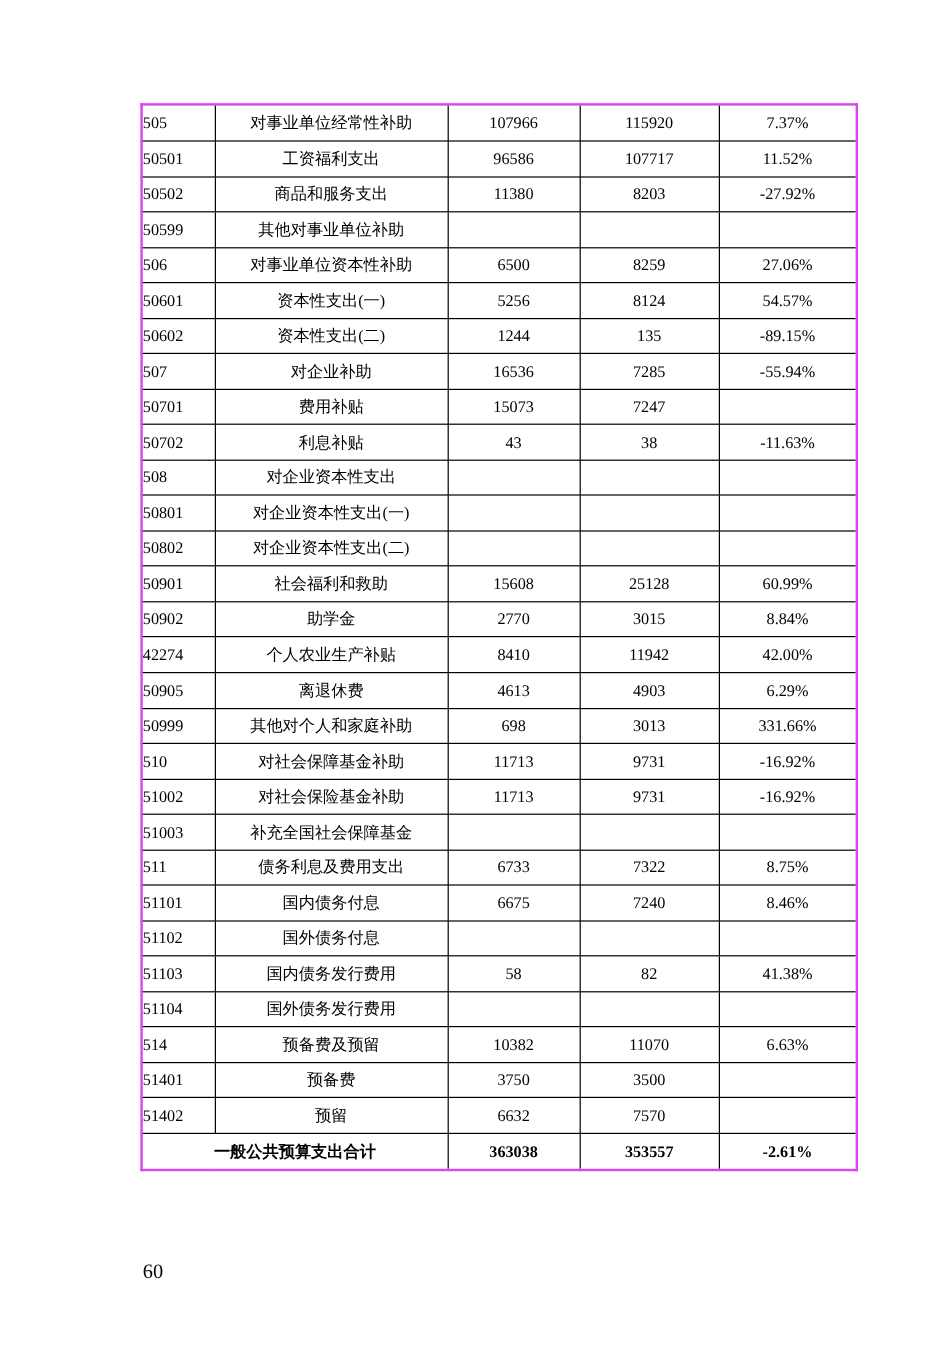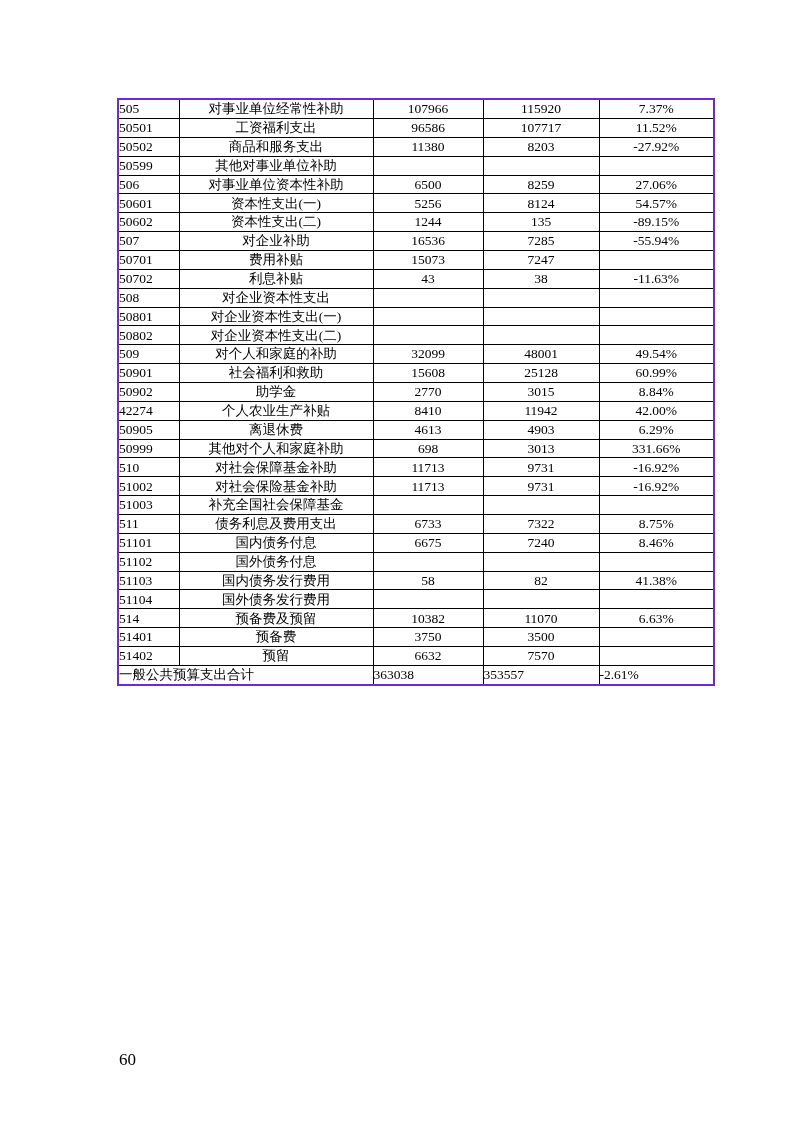--- a/index.html
+++ b/index.html
@@ -9,40 +9,40 @@
     width:793px;
     height:1122px;
     background:#ffffff;
     font-family:"Liberation Serif","DejaVu Serif",serif;
     color:#000000;
     overflow:hidden;
   }
   table.budget{
     position:absolute;
     left:117px;
-    top:98px;
+    top:86px;
     width:596px;
-    height:588px;
+    height:890px;
     border-collapse:collapse;
     table-layout:fixed;
-    border:2px solid #6d28d9;
+    border:2px solid #d946ef;
   }
   table.budget td{
     border:1px solid #000;
     font-size:13.5px;
     line-height:1;
     padding:0;
     overflow:hidden;
     white-space:nowrap;
     vertical-align:middle;
   }
   td.code{text-align:left;padding-left:3px;}
   td.name{text-align:center;padding-left:5px;}
   td.num{text-align:center;}
-  tr.total-row td{font-weight:normal;text-align:left;}
+  tr.total-row td{font-weight:bold;text-align:center;}
   .page-number{
     position:absolute;
     left:119px;
     top:1010px;
     font-size:17px;
     margin-top:40px;
   }
 </style>
 </head>
 <body>
@@ -143,27 +143,20 @@
           <td class="num"></td>
         </tr>
         <tr>
           <td class="code">50802</td>
           <td class="name">对企业资本性支出(二)</td>
           <td class="num"></td>
           <td class="num"></td>
           <td class="num"></td>
         </tr>
         <tr>
-          <td class="code">509</td>
-          <td class="name">对个人和家庭的补助</td>
-          <td class="num">32099</td>
-          <td class="num">48001</td>
-          <td class="num">49.54%</td>
-        </tr>
-        <tr>
           <td class="code">50901</td>
           <td class="name">社会福利和救助</td>
           <td class="num">15608</td>
           <td class="num">25128</td>
           <td class="num">60.99%</td>
         </tr>
         <tr>
           <td class="code">50902</td>
           <td class="name">助学金</td>
           <td class="num">2770</td>

